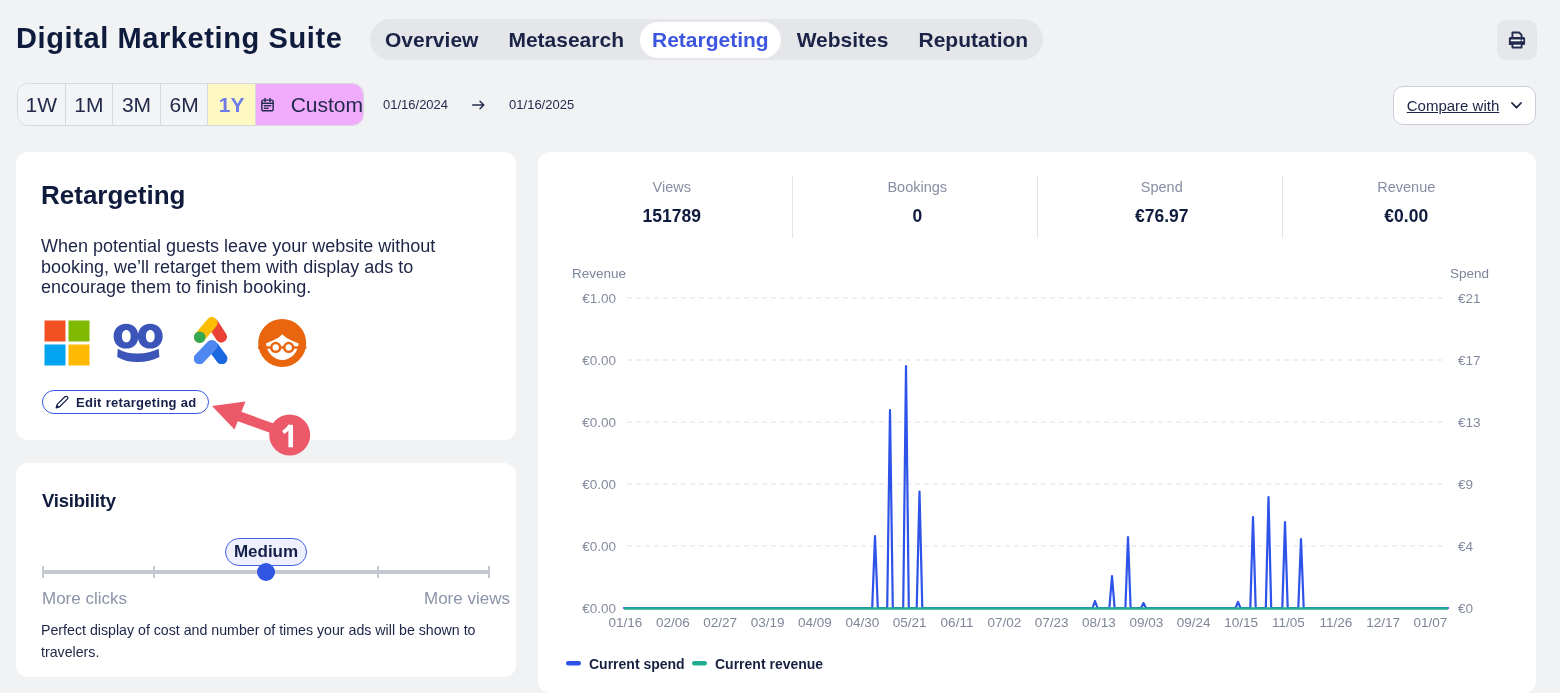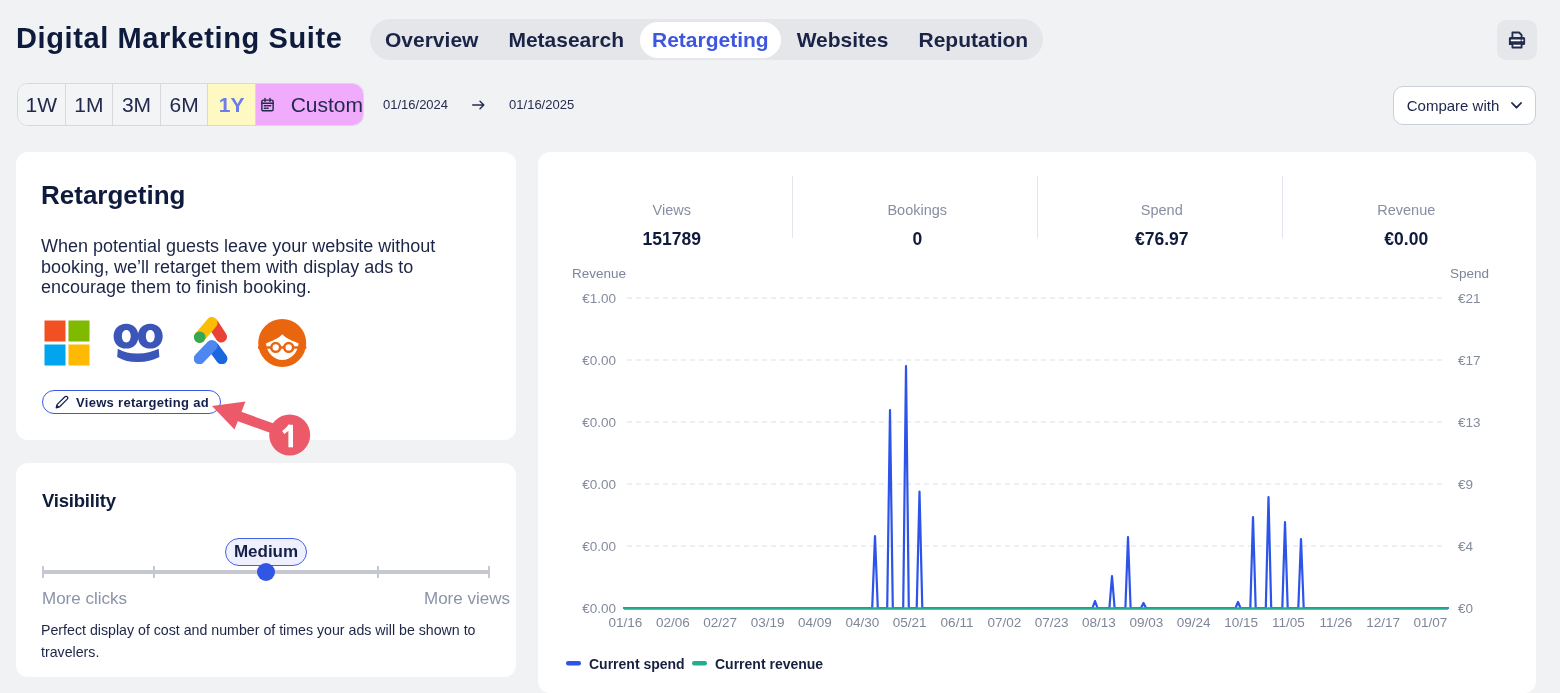--- a/index.html
+++ b/index.html
@@ -14,21 +14,21 @@
 .printbtn { left:1497px; top:20px; width:40px; height:40px; background:#e6e7ea; border-radius:9px; display:flex; align-items:center; justify-content:center; }
 
 
 .seg { left:17px; top:83px; width:347px; height:43px; background:#fff; border:1px solid #d7d9df; border-radius:11px; display:flex; overflow:hidden; }
 .seg > div { display:flex; align-items:center; justify-content:center; font-size:21px; font-weight:400; color:#222a4c; border-right:1px solid #d7d9df; background:#f3f4f6; }
 .seg > div:last-child { border-right:none; }
 .seg .s { width:47.6px; }
 .seg .active { background:#fef9c3; color:#6d7cea; font-weight:700; }
 .seg .custom { flex:1; background:#f0abfc; gap:16px;justify-content:flex-end; }
 .dates { left:383px; top:83px; height:43px; display:flex; align-items:center; gap:24px; font-size:13px; color:#252c4e; }
-.compare { left:1393px; top:86px; width:143px; height:39px; background:#fff; border:1px solid #c9ced8; border-radius:10px; display:flex; align-items:center; justify-content:center; gap:12px; font-size:15px; color:#1d2547; }
+.compare { left:1393px; top:86px; width:143px; height:39px; background:#fff; border:1px solid #c9ced8; border-radius:10px; display:flex; align-items:center; justify-content:center; gap:12px; font-size:15px; color:#1d2547;text-decoration:underline; }
 
 
 .card { background:#fff; border-radius:12px; }
 .card1 { left:16px; top:152px; width:500px; height:288px; }
 .card2 { left:16px; top:463px; width:500px; height:214px; }
 .card3 { left:538px; top:152px; width:998px; height:541px; }
 
 .h2 { position:absolute; left:41px; top:180px; font-size:26px; font-weight:700; color:#0f1b3d; }
 .para1 { position:absolute; left:41px; top:236px; width:452px; font-size:18px; line-height:20.5px; color:#1d2547; }
 .editbtn { position:absolute; left:42px; top:390px; height:24px; padding:0 11px 0 12px; border:1.4px solid #3b57e8; border-radius:12px; background:#fff; display:flex; align-items:center; gap:7px; font-size:13px; font-weight:700; color:#15204a; letter-spacing:0.3px; }
@@ -36,21 +36,21 @@
 
 .h3 { position:absolute; left:42px; top:490px; font-size:18.5px; font-weight:700; color:#0f1b3d; letter-spacing:-0.2px; }
 .medium { position:absolute; left:225px; top:524px; width:82px; height:28px; background:#eef1fd; border:1.5px solid #4560e4; border-radius:14px; display:flex; align-items:center; justify-content:center; font-size:17px; font-weight:700; color:#15204a;margin-top:14px; }
 .track { position:absolute; left:42px; top:570px; width:447px; height:4px; background:#c5c8d1; }
 .tick { position:absolute; top:566px; width:1.5px; height:12px; background:#c5c8d1; }
 .thumb { position:absolute; left:257px; top:563px; width:18px; height:18px; border-radius:50%; background:#3056e3; }
 .sliderlbl { position:absolute; top:589px; font-size:17px; color:#8b93a8; }
 .para2 { position:absolute; left:41px; top:620px; width:455px; font-size:14.2px; line-height:21.5px; color:#1d2547; }
 
 
-.stats { position:absolute; left:0; top:27px; width:998px; height:62px; display:flex;margin-top:23px; }
+.stats { position:absolute; left:0; top:27px; width:998px; height:62px; display:flex; }
 .stat { flex:1; text-align:center; } .stat:nth-child(1){transform:translateX(9px);} .stat:nth-child(2){transform:translateX(5px);} .stat:nth-child(4){transform:translateX(-5px);}
 .stat .lbl { font-size:14.5px; color:#878ea3; margin-bottom:11px; }
 .stat .val { font-size:17.5px; font-weight:700; color:#0f1b3d; }
 .vdiv { position:absolute; top:24px; width:1px; height:62px; background:#e3e5ec; }
 </style></head>
 <body>
 
 <div class="abs title">Digital Marketing Suite</div>
 
 <div class="abs tabs">
@@ -144,21 +144,21 @@
   <circle cx="30.7" cy="28.4" r="4.4"></circle>
   <path d="M0 28.4 L13.3 28.4 M22.1 28.4 L26.3 28.4 M35.1 28.4 L48.4 28.4"></path>
   </g>
 </svg>
 
 <button class="abs editbtn">
   <svg width="14" height="14" viewBox="0 0 24 24" fill="none" stroke="#15204a" stroke-width="2.1" stroke-linecap="round" stroke-linejoin="round">
       <path d="M17 3a2.8 2.8 0 1 1 4 4L7.5 20.5 2 22l1.5-5.5Z"></path>
       <path d="M3.5 16.5 L2 22 L7.5 20.5 Z" fill="#15204a" stroke="none"></path>
     </svg>
-  <span>Views retargeting ad</span>
+  <span>Edit retargeting ad</span>
 </button>
 
 <svg class="abs" style="left:206px;top:395px;" width="110" height="66" viewBox="0 0 110 66">
   <line x1="85" y1="40" x2="28" y2="19.5" stroke="#ec5a6a" stroke-width="10"></line>
   <polygon points="6,11 39.5,6.5 28.5,34.5" fill="#ec5a6a"></polygon>
   <circle cx="83.7" cy="40" r="20.5" fill="#ec5a6a"></circle>
   <g stroke="#fff" fill="none">
       <path d="M84.7 29.8 L84.7 52.3" stroke-width="4.6"></path>
       <path d="M77.2 37.5 Q81.5 34.5 84.5 30.5" stroke-width="3.8"></path>
     </g>

